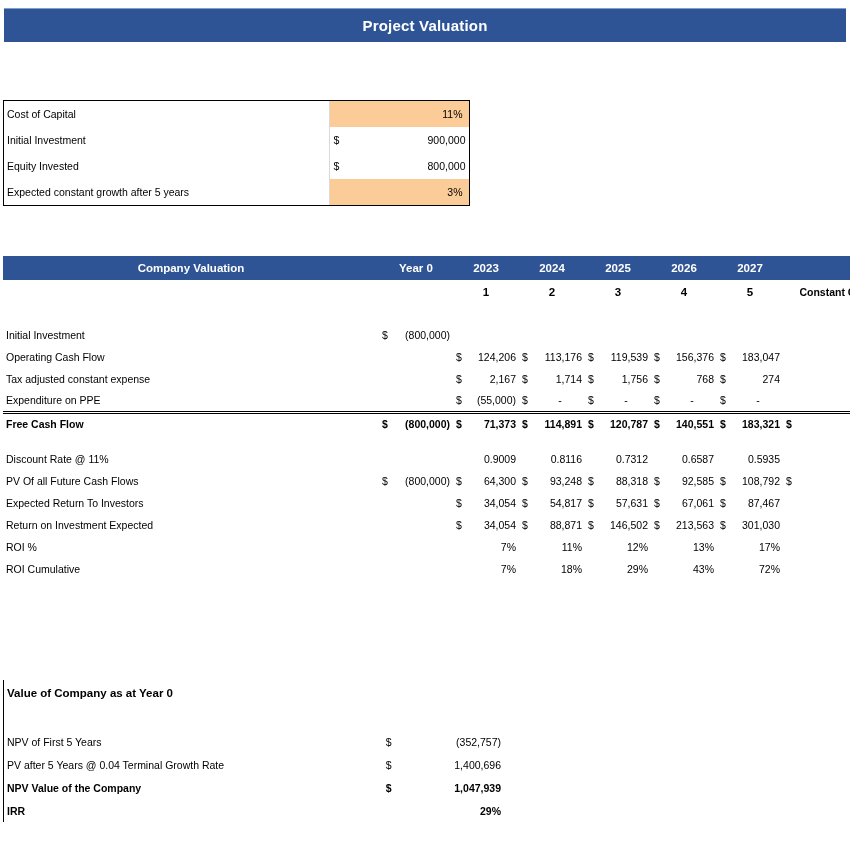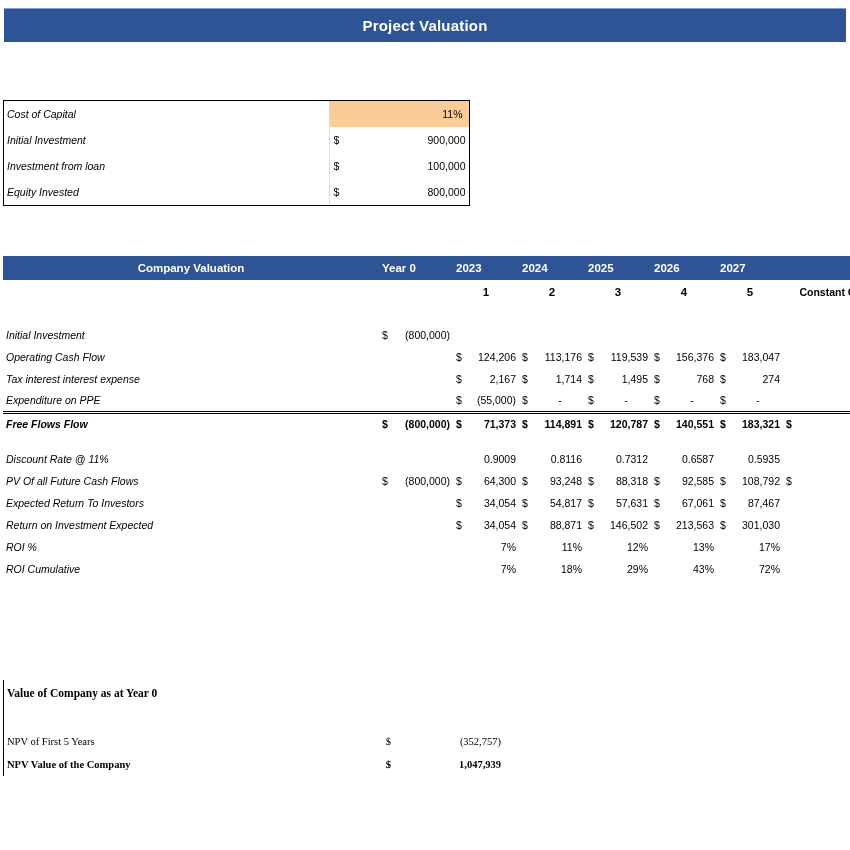--- a/index.html
+++ b/index.html
@@ -88,20 +88,21 @@
     overflow: hidden;
   }
 
   
   tr.hdr td {
     background: #2e5496;
     color: #ffffff;
     font-weight: bold;
     font-size: 11.5px;
     height: 24px;
+    text-align: center;
   }
   tr.hdr td.hdr-title { text-align: center; margin-left: 41px; }
   tr.hdr td.hdr-blank { background: #2e5496; }
 
   tr.subhdr td {
     font-weight: bold;
     font-size: 11.5px;
     text-align: center;
     height: 24px;
     color: #000;
@@ -110,21 +111,21 @@
 
   
   col.c-label { width: 376px; }
   col.c-cur   { width: 22px; }
   col.c-num   { width: 52px; }
   col.c-curs  { width: 16px; }
   col.c-nums  { width: 50px; }
   col.c-cgcur { width: 18px; }
   col.c-cg    { width: 100px; }
 
-  td.lbl  { text-align: left; font-style: italic; }
+  td.lbl  { text-align: left; }
   td.lbl.b { font-weight: bold; }
   td.cur  { text-align: left; padding-left: 2px; padding-right: 0; }
   td.num  { text-align: right; padding-right: 2px; }
   td.pct  { text-align: right; padding-right: 6px; }
   td.dash { text-align: center; padding-right: 6px; }
 
   tr.bold td { font-weight: bold; }
   tr.dblline td { border-top: 3px double #000; }
 
   
@@ -132,21 +133,20 @@
     position: absolute;
     left: 3px; top: 680px;
     width: 500px;
     border-left: 1px solid #000;
   }
   table.summary {
     width: 100%;
     border-collapse: collapse;
     table-layout: fixed;
     font-size: 10.5px;
-    font-family: Liberation Serif, serif;
   }
   table.summary td {
     height: 23px;
     padding: 0 3px;
     vertical-align: middle;
     white-space: nowrap;
   }
   col.s-label { width: 376px; }
   col.s-cur   { width: 22px; }
   col.s-val   { width: 96px; }
@@ -172,28 +172,28 @@
             <td class="lbl">Cost of Capital</td>
             <td class="cur cur-hl"></td>
             <td class="val-hl">11%</td>
           </tr>
           <tr>
             <td class="lbl">Initial Investment</td>
             <td class="cur">$</td>
             <td class="val">900,000</td>
           </tr>
           <tr>
-            <td class="lbl">Investment from loan</td>
-            <td class="cur">$</td>
-            <td class="val">100,000</td>
-          </tr>
-          <tr>
             <td class="lbl">Equity Invested</td>
             <td class="cur">$</td>
             <td class="val">800,000</td>
+          </tr>
+          <tr class="hl lastrow">
+            <td class="lbl">Expected constant growth after 5 years</td>
+            <td class="cur cur-hl"></td>
+            <td class="val-hl">3%</td>
           </tr>
         </tbody>
     </table>
   </div>
 
   <div class="main-wrap">
     <table class="main">
       <colgroup>
         <col class="c-label">
           <col class="c-cur">
@@ -263,29 +263,29 @@
             <td class="cur">$</td>
             <td class="num">119,539</td>
             <td class="cur">$</td>
             <td class="num">156,376</td>
             <td class="cur">$</td>
             <td class="num">183,047</td>
             <td class="cur"></td>
             <td class="num"></td>
           </tr>
           <tr>
-            <td class="lbl">Tax interest interest expense</td>
+            <td class="lbl">Tax adjusted constant expense</td>
             <td class="cur"></td>
             <td class="num"></td>
             <td class="cur">$</td>
             <td class="num">2,167</td>
             <td class="cur">$</td>
             <td class="num">1,714</td>
             <td class="cur">$</td>
-            <td class="num">1,495</td>
+            <td class="num">1,756</td>
             <td class="cur">$</td>
             <td class="num">768</td>
             <td class="cur">$</td>
             <td class="num">274</td>
             <td class="cur"></td>
             <td class="num"></td>
           </tr>
           <tr>
             <td class="lbl">Expenditure on PPE</td>
             <td class="cur"></td>
@@ -297,21 +297,21 @@
             <td class="cur">$</td>
             <td class="dash">-</td>
             <td class="cur">$</td>
             <td class="dash">-</td>
             <td class="cur">$</td>
             <td class="dash">-</td>
             <td class="cur"></td>
             <td class="num"></td>
           </tr>
           <tr class="bold dblline">
-            <td class="lbl b">Free Flows Flow</td>
+            <td class="lbl b">Free Cash Flow</td>
             <td class="cur">$</td>
             <td class="num">(800,000)</td>
             <td class="cur">$</td>
             <td class="num">71,373</td>
             <td class="cur">$</td>
             <td class="num">114,891</td>
             <td class="cur">$</td>
             <td class="num">120,787</td>
             <td class="cur">$</td>
             <td class="num">140,551</td>
@@ -441,22 +441,32 @@
             <td class="s-head" colspan="3">Value of Company as at Year 0</td>
           </tr>
           <tr>
             <td colspan="3" style="height: 24px;"></td>
           </tr>
           <tr>
             <td class="s-lbl">NPV of First 5 Years</td>
             <td class="s-cur">$</td>
             <td class="s-val">(352,757)</td>
           </tr>
+          <tr>
+            <td class="s-lbl">PV after 5 Years @ 0.04 Terminal Growth Rate</td>
+            <td class="s-cur">$</td>
+            <td class="s-val">1,400,696</td>
+          </tr>
           <tr class="bold">
             <td class="s-lbl">NPV Value of the Company</td>
             <td class="s-cur">$</td>
             <td class="s-val">1,047,939</td>
           </tr>
+          <tr class="bold">
+            <td class="s-lbl">IRR</td>
+            <td class="s-cur"></td>
+            <td class="s-val">29%</td>
+          </tr>
         </tbody>
     </table>
   </div>
 
 </div>
 
 </body></html>

